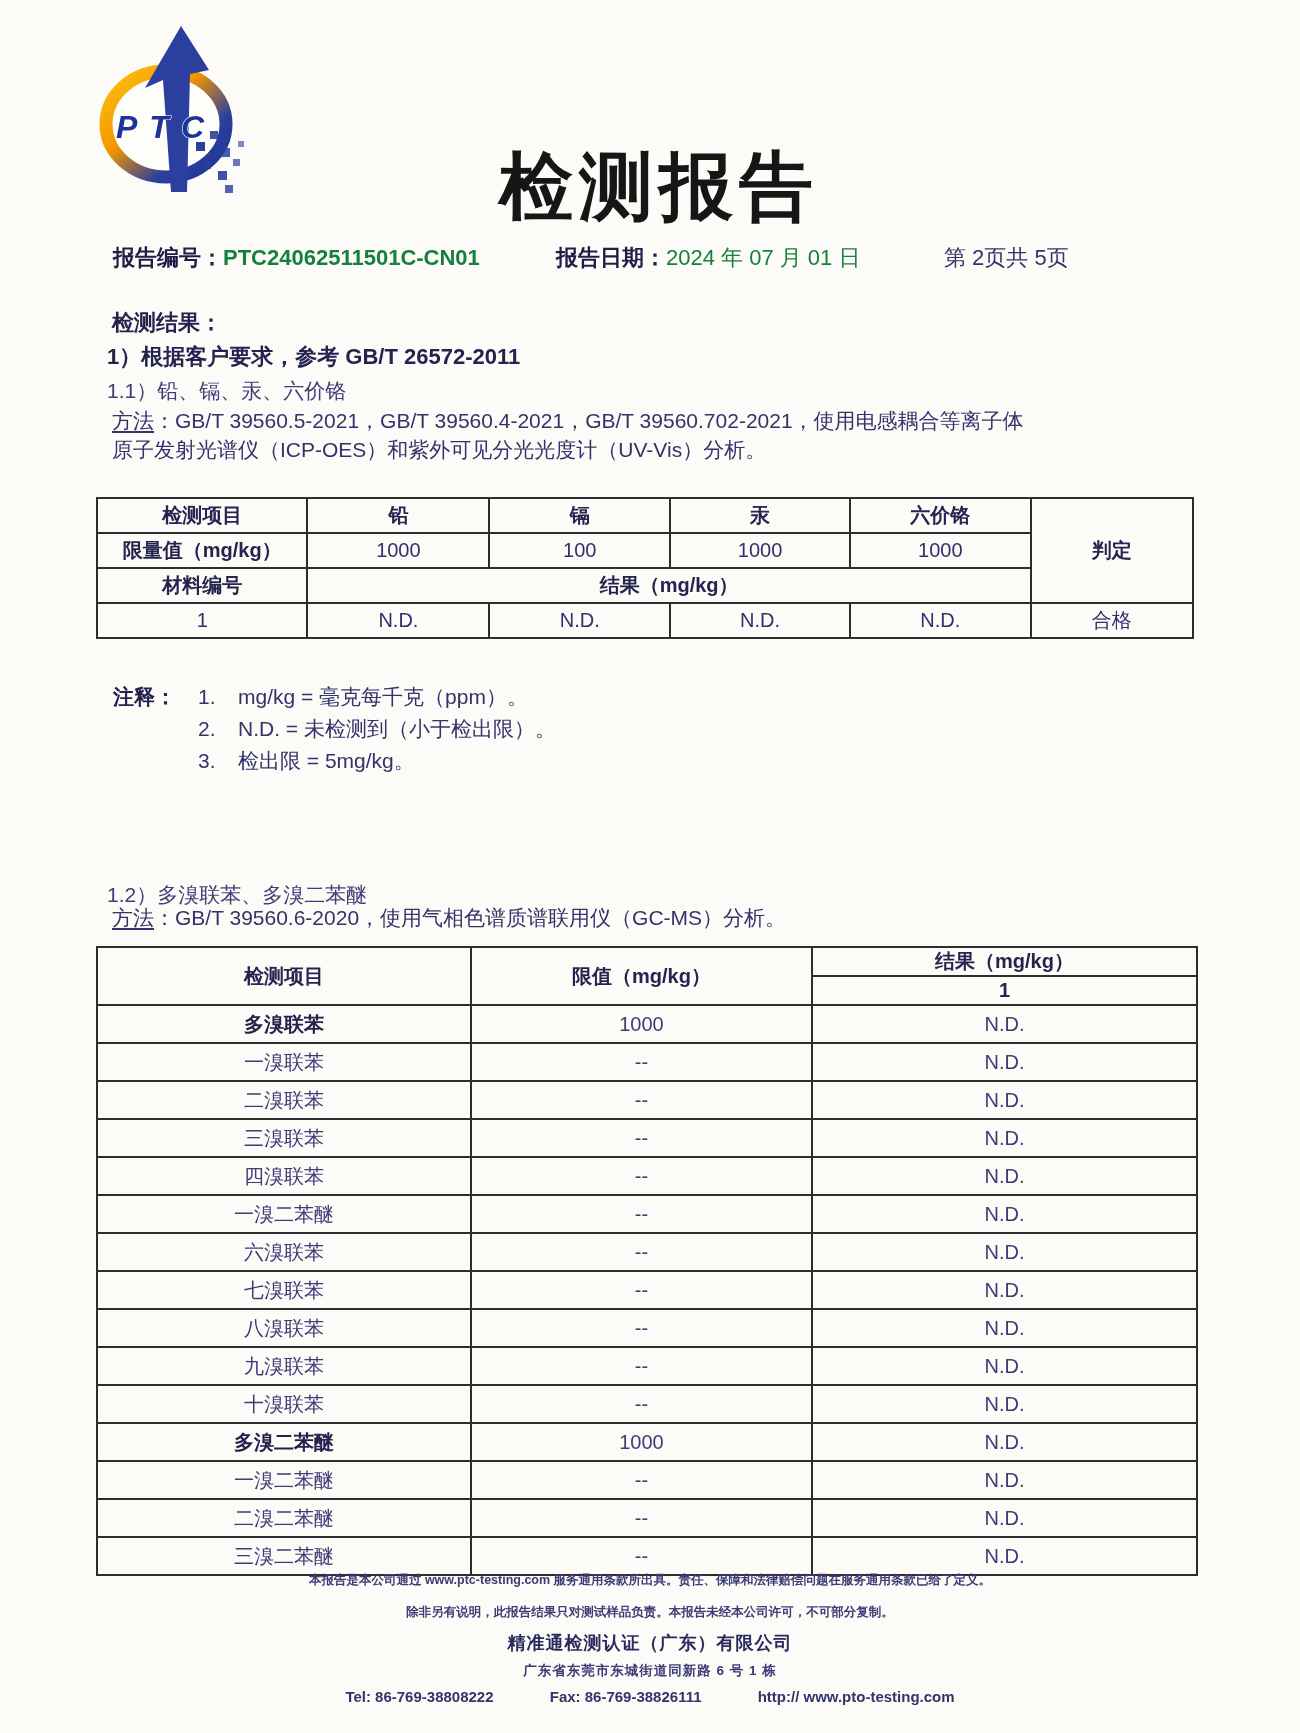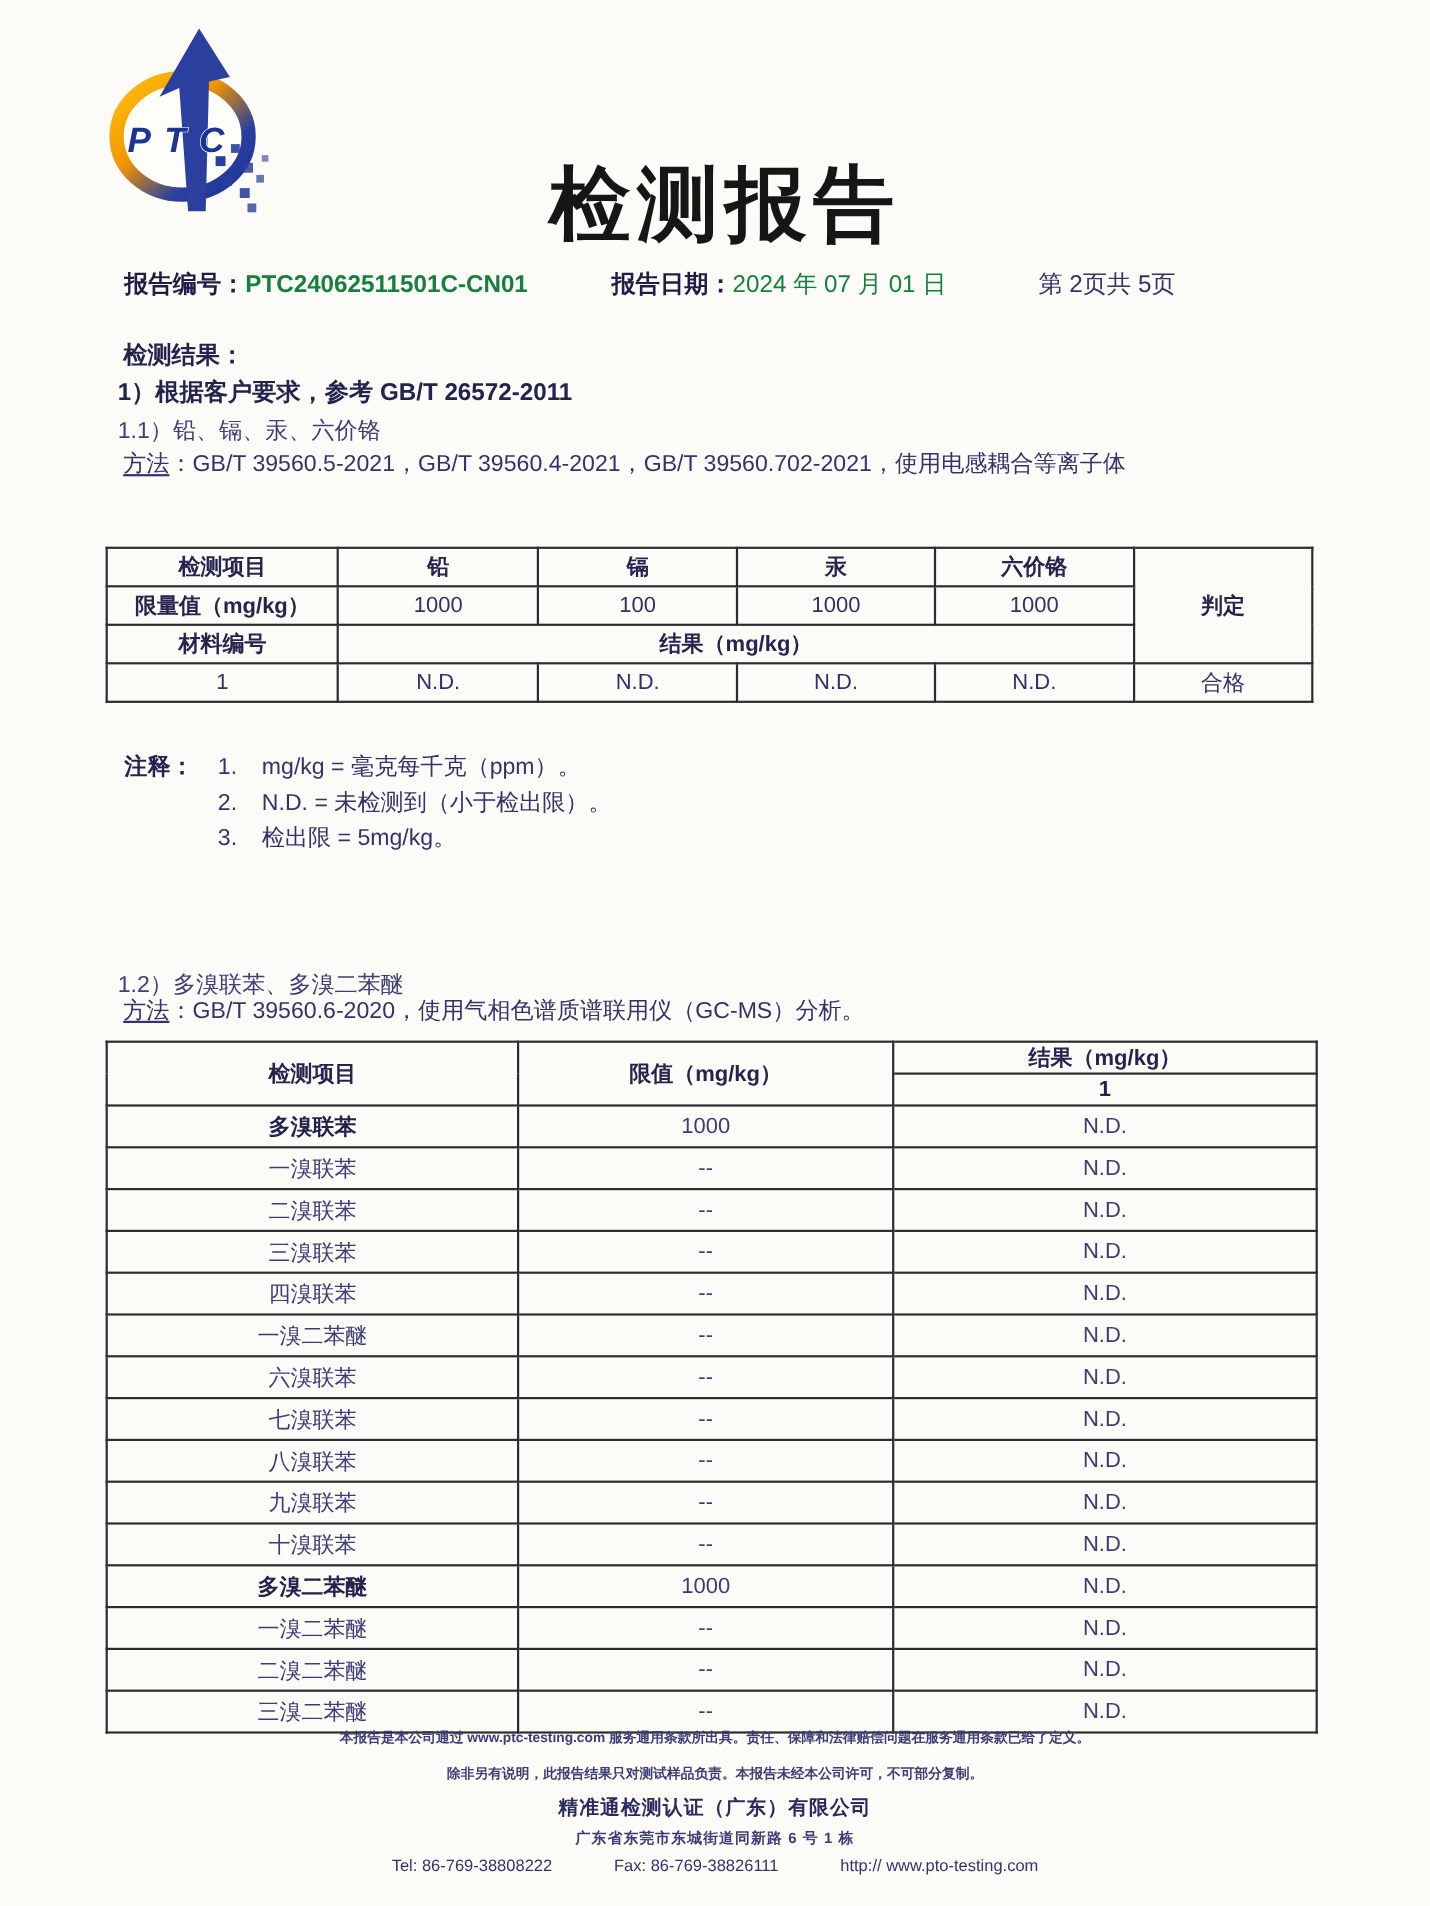--- a/index.html
+++ b/index.html
@@ -46,21 +46,21 @@
   .t2 tbody td{height:36px;}
   .t2 tr.group td.item-cell{font-weight:700;color:#22224c;}
 
   
   .notes-label{top:683px;left:113px;font-size:21px;font-weight:700;color:#23234f;}
   .note{left:198px;font-size:21px;color:#33336b;}
   .note .num{display:inline-block;width:40px;}
   .n1{top:683px;} .n2{top:715px;} .n3{top:747px;}
 
   
-  .fline{position:absolute;left:0;width:100%;text-align:center;white-space:nowrap;}
+  .fline{position:absolute;left:0;width:100%;text-align:center;white-space:nowrap;font-weight:bold;}
   .f-disc1{top:1572px;font-size:12.5px;font-weight:600;color:#3c3c76;}
   .f-disc2{top:1604px;font-size:12.5px;font-weight:600;color:#3c3c76;}
   .f-company{top:1631px;font-size:18px;font-weight:700;color:#2a2a5e;letter-spacing:1px;}
   .f-address{top:1662px;font-size:13.5px;font-weight:600;color:#3c3c76;letter-spacing:1px;}
   .f-contact{top:1688px;font-size:15px;color:#33336b;}
   .f-contact span{margin:0 26px;}
 </style>
 </head>
 <body>
 
@@ -103,20 +103,21 @@
   </div>
   <div class="meta-item" id="meta-page">第 2页共 5页</div>
 
   <div class="abs results-heading">检测结果：</div>
   <div class="abs sec1-heading">1）根据客户要求，参考 GB/T 26572-2011</div>
   <div class="abs sub-heading sub11">1.1）铅、镉、汞、六价铬</div>
 
   <div class="abs method-line m1a">
     <span class="ul">方法</span><span>：GB/T 39560.5-2021，GB/T 39560.4-2021，GB/T 39560.702-2021，使用电感耦合等离子体</span>
   </div>
+  <div class="abs method-line m1b">原子发射光谱仪（ICP-OES）和紫外可见分光光度计（UV-Vis）分析。</div>
 
   <table class="t1">
     <colgroup>
       <col style="width:19.2%">
         <col style="width:16.6%">
         <col style="width:16.5%">
       <col style="width:16.4%">
         <col style="width:16.5%">
         <col style="width:14.8%">
     </colgroup>

